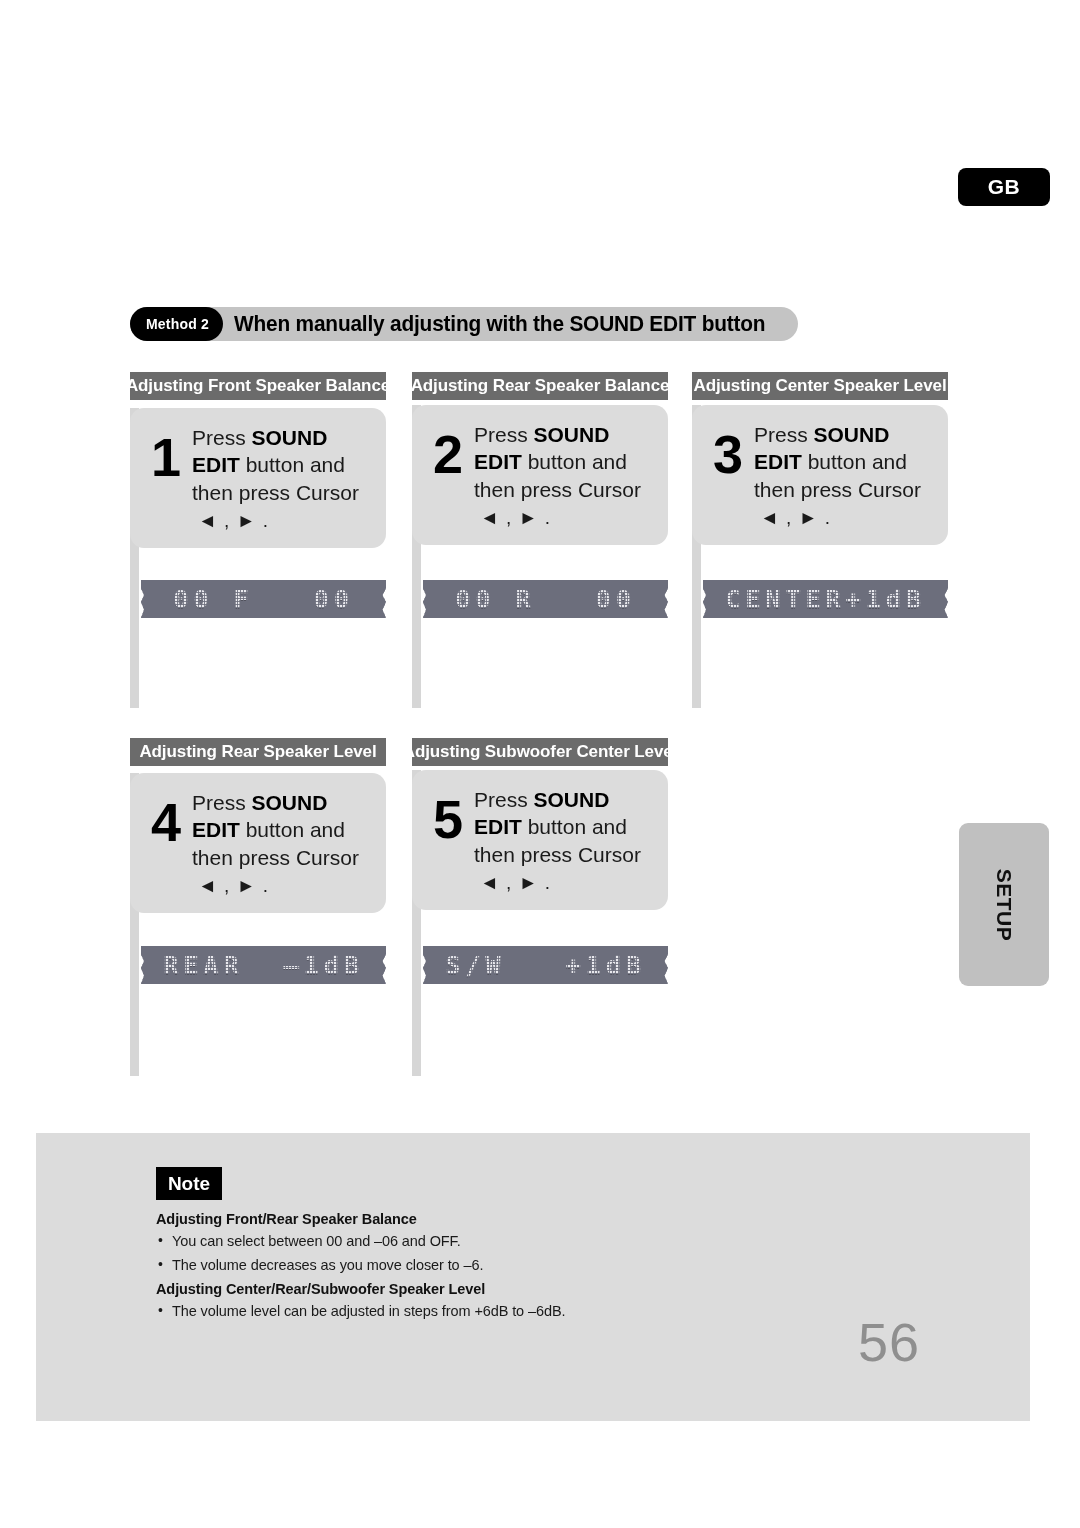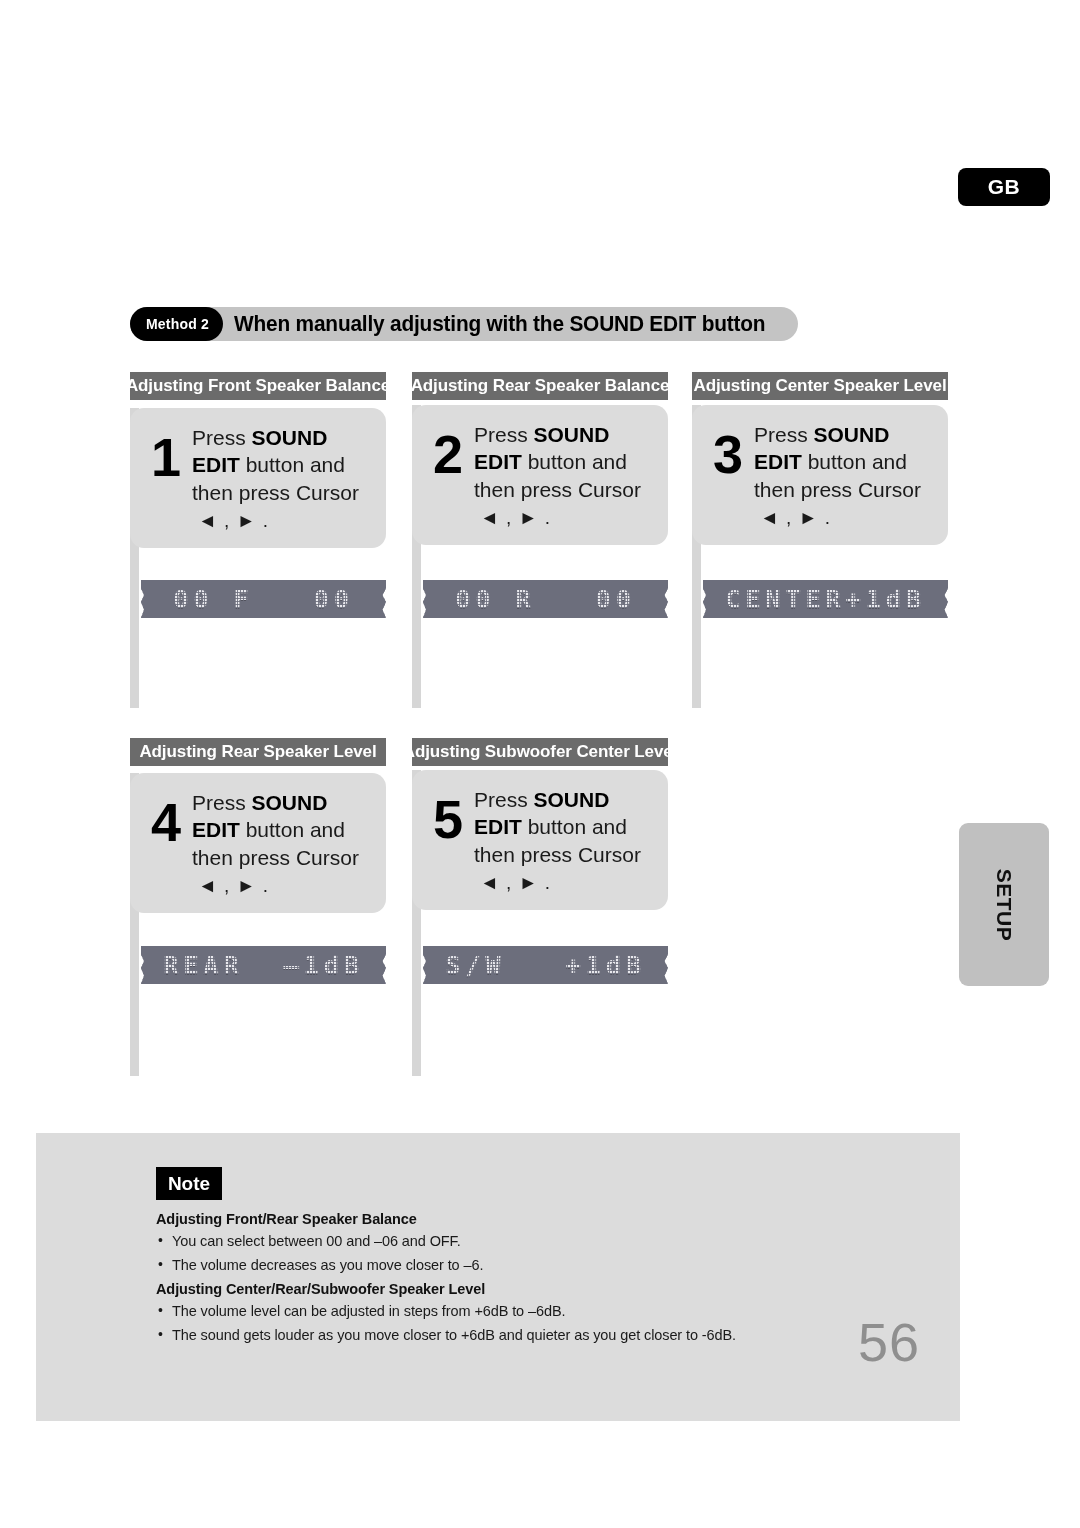--- a/index.html
+++ b/index.html
@@ -196,21 +196,21 @@
     background-image:
       repeating-linear-gradient(to bottom, rgba(108,110,124,0.85) 0px, rgba(108,110,124,0.85) 1px, rgba(0,0,0,0) 1px, rgba(0,0,0,0) 3px),
       repeating-linear-gradient(to right, rgba(108,110,124,0.85) 0px, rgba(108,110,124,0.85) 1px, rgba(0,0,0,0) 1px, rgba(0,0,0,0) 3px);
   }
 
   
   .note-panel {
     position: absolute;
     left: 36px;
     top: 1133px;
-    width: 924px;
+    width: 994px;
     height: 288px;
     background: #dcdcdc;
   }
   .note-badge {
     position: absolute;
     left: 120px;
     top: 34px;
     width: 66px;
     height: 33px;
     background: #000000;
@@ -371,19 +371,18 @@
   </div>
 
   <div class="note-panel">
     <div class="note-badge">Note</div>
     <div class="note-body">
       <div class="note-head first">Adjusting Front/Rear Speaker Balance</div>
       <div class="note-bullet">You can select between 00 and –06 and OFF.</div>
       <div class="note-bullet">The volume decreases as you move closer to –6.</div>
       <div class="note-head">Adjusting Center/Rear/Subwoofer Speaker Level</div>
       <div class="note-bullet">The volume level can be adjusted in steps from +6dB to –6dB.</div>
-      <div class="note-bullet">The sound gets louder as you move closer to +6dB and quieter as you get closer to -6dB.</div>
     </div>
   </div>
 
   <div class="page-number">56</div>
 
 </div>
 
 </body></html>

